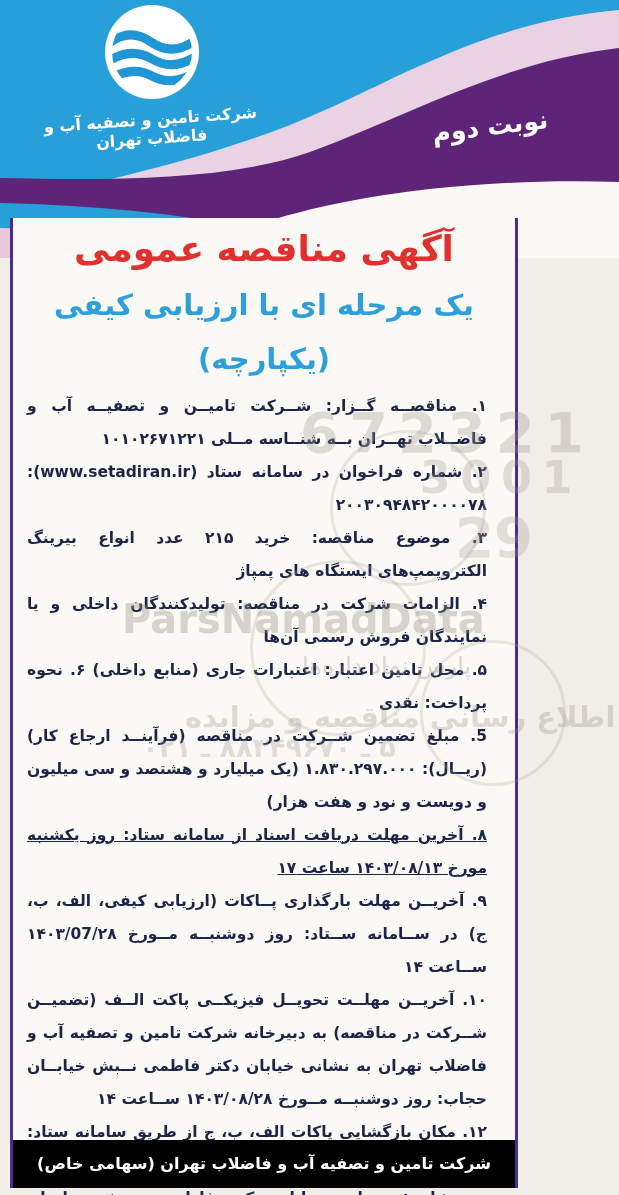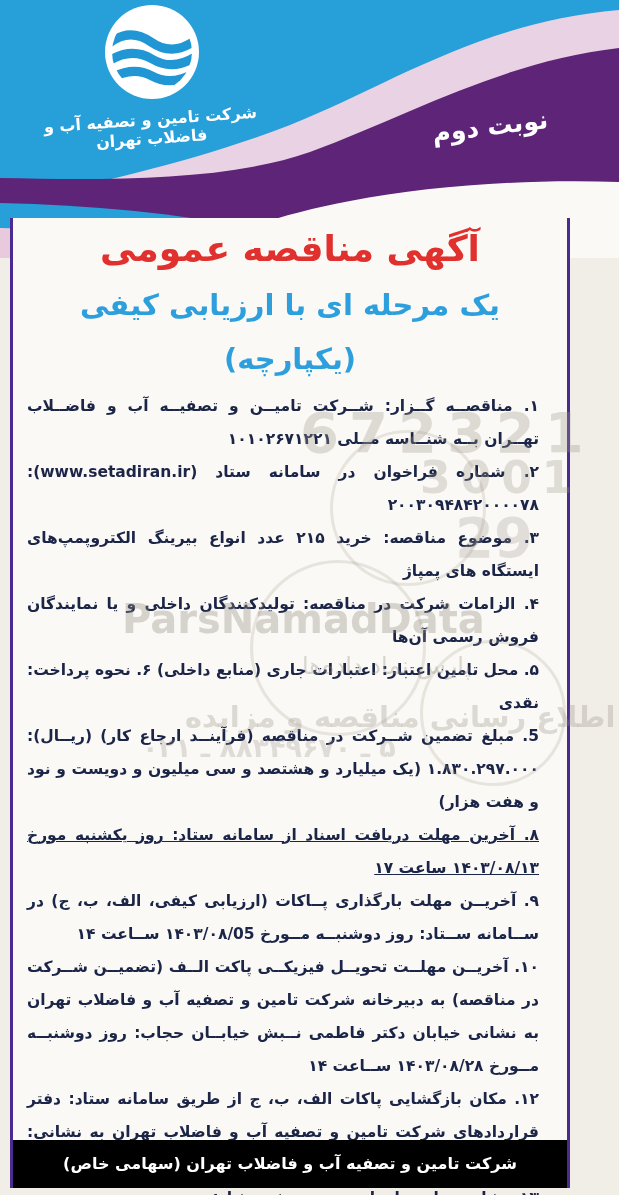--- a/index.html
+++ b/index.html
@@ -14,21 +14,21 @@
   .company-script {
     left:16px; top:110px; width:270px; font-size:16px; font-weight:bold;
     transform:rotate(-4deg); text-align:center; letter-spacing:1px;
   }
   .round-label {
     left:415px; top:112px; width:150px; font-size:25px; font-weight:bold;
     transform:rotate(-7deg); text-align:center;
   }
   
   .frame {
-    position:absolute; left:10px; top:218px; width:560px; height:970px;
+    position:absolute; left:10px; top:218px; width:508px; height:970px;
     background:#fbf9f5;
     border-left:3px solid #4b2b8f; border-right:3px solid #4b2b8f;
     box-sizing:border-box;
   }
   .title-red {
     margin:2px 0 0 0; text-align:center; direction:rtl;
     color:#e0312e; font-size:36px; font-weight:bold; line-height:58px;
   }
   .title-blue {
     margin:0; text-align:center; direction:rtl;
@@ -100,21 +100,21 @@
     <h2 class="title-blue">یک مرحله ای با ارزیابی کیفی (یکپارچه)</h2>
 
     <div class="body-text">
       <p>۱. مناقصــه گــزار: شــرکت تامیــن و تصفیــه آب و فاضــلاب تهــران بــه شنــاسه مــلی ۱۰۱۰۲۶۷۱۲۲۱</p>
       <p>۲. شماره فراخوان در سامانه ستاد (www.setadiran.ir): ۲۰۰۳۰۹۴۸۴۲۰۰۰۰۷۸</p>
       <p>۳. موضوع مناقصه: خرید ۲۱۵ عدد انواع بیرینگ الکتروپمپ‌های ایستگاه های پمپاژ</p>
       <p>۴. الزامات شرکت در مناقصه: تولیدکنندگان داخلی و یا نمایندگان فروش رسمی آن‌ها</p>
       <p>۵. محل تامین اعتبار: اعتبارات جاری (منابع داخلی)    ۶. نحوه پرداخت: نقدی</p>
       <p>5. مبلغ تضمین شــرکت در مناقصه (فرآینــد ارجاع کار) (ریــال): ۱.۸۳۰.۲۹۷.۰۰۰ (یک میلیارد و هشتصد و سی میلیون و دویست و نود و هفت هزار)</p>
       <p class="u-line">۸. آخرین مهلت دریافت اسناد از سامانه ستاد: روز یکشنبه مورخ ۱۴۰۳/۰۸/۱۳ ساعت ۱۷</p>
-      <p>۹. آخریــن مهلت بارگذاری پــاکات (ارزیابی کیفی، الف، ب، ج) در ســامانه ســتاد: روز دوشنبــه مــورخ ۱۴۰۳/۰۸/05 ســاعت ۱۴</p>
+      <p>۹. آخریــن مهلت بارگذاری پــاکات (ارزیابی کیفی، الف، ب، ج) در ســامانه ســتاد: روز دوشنبــه مــورخ ۱۴۰۳/07/۲۸ ســاعت ۱۴</p>
       <p>۱۰. آخریــن مهلــت تحویــل فیزیکــی پاکت الــف (تضمیــن شــرکت در مناقصه) به دبیرخانه شرکت تامین و تصفیه آب و فاضلاب تهران به نشانی خیابان دکتر فاطمی نــبش خیابــان حجاب: روز دوشنبــه مــورخ ۱۴۰۳/۰۸/۲۸ ســاعت ۱۴</p>
       <p>۱۲. مکان بازگشایی پاکات الف، ب، ج از طریق سامانه ستاد: دفتر قراردادهای شرکت تامین و تصفیه آب و فاضلاب تهران به نشانی: تهران، خیابان دکتر فاطمی نــبش خیابــان حجــــاب</p>
       <p>۱۳. نشانی سایت‌های اینترنتی به شرح ذیل:</p>
 
       <p class="site-line">
         
         
       </p>
 
     </div>

